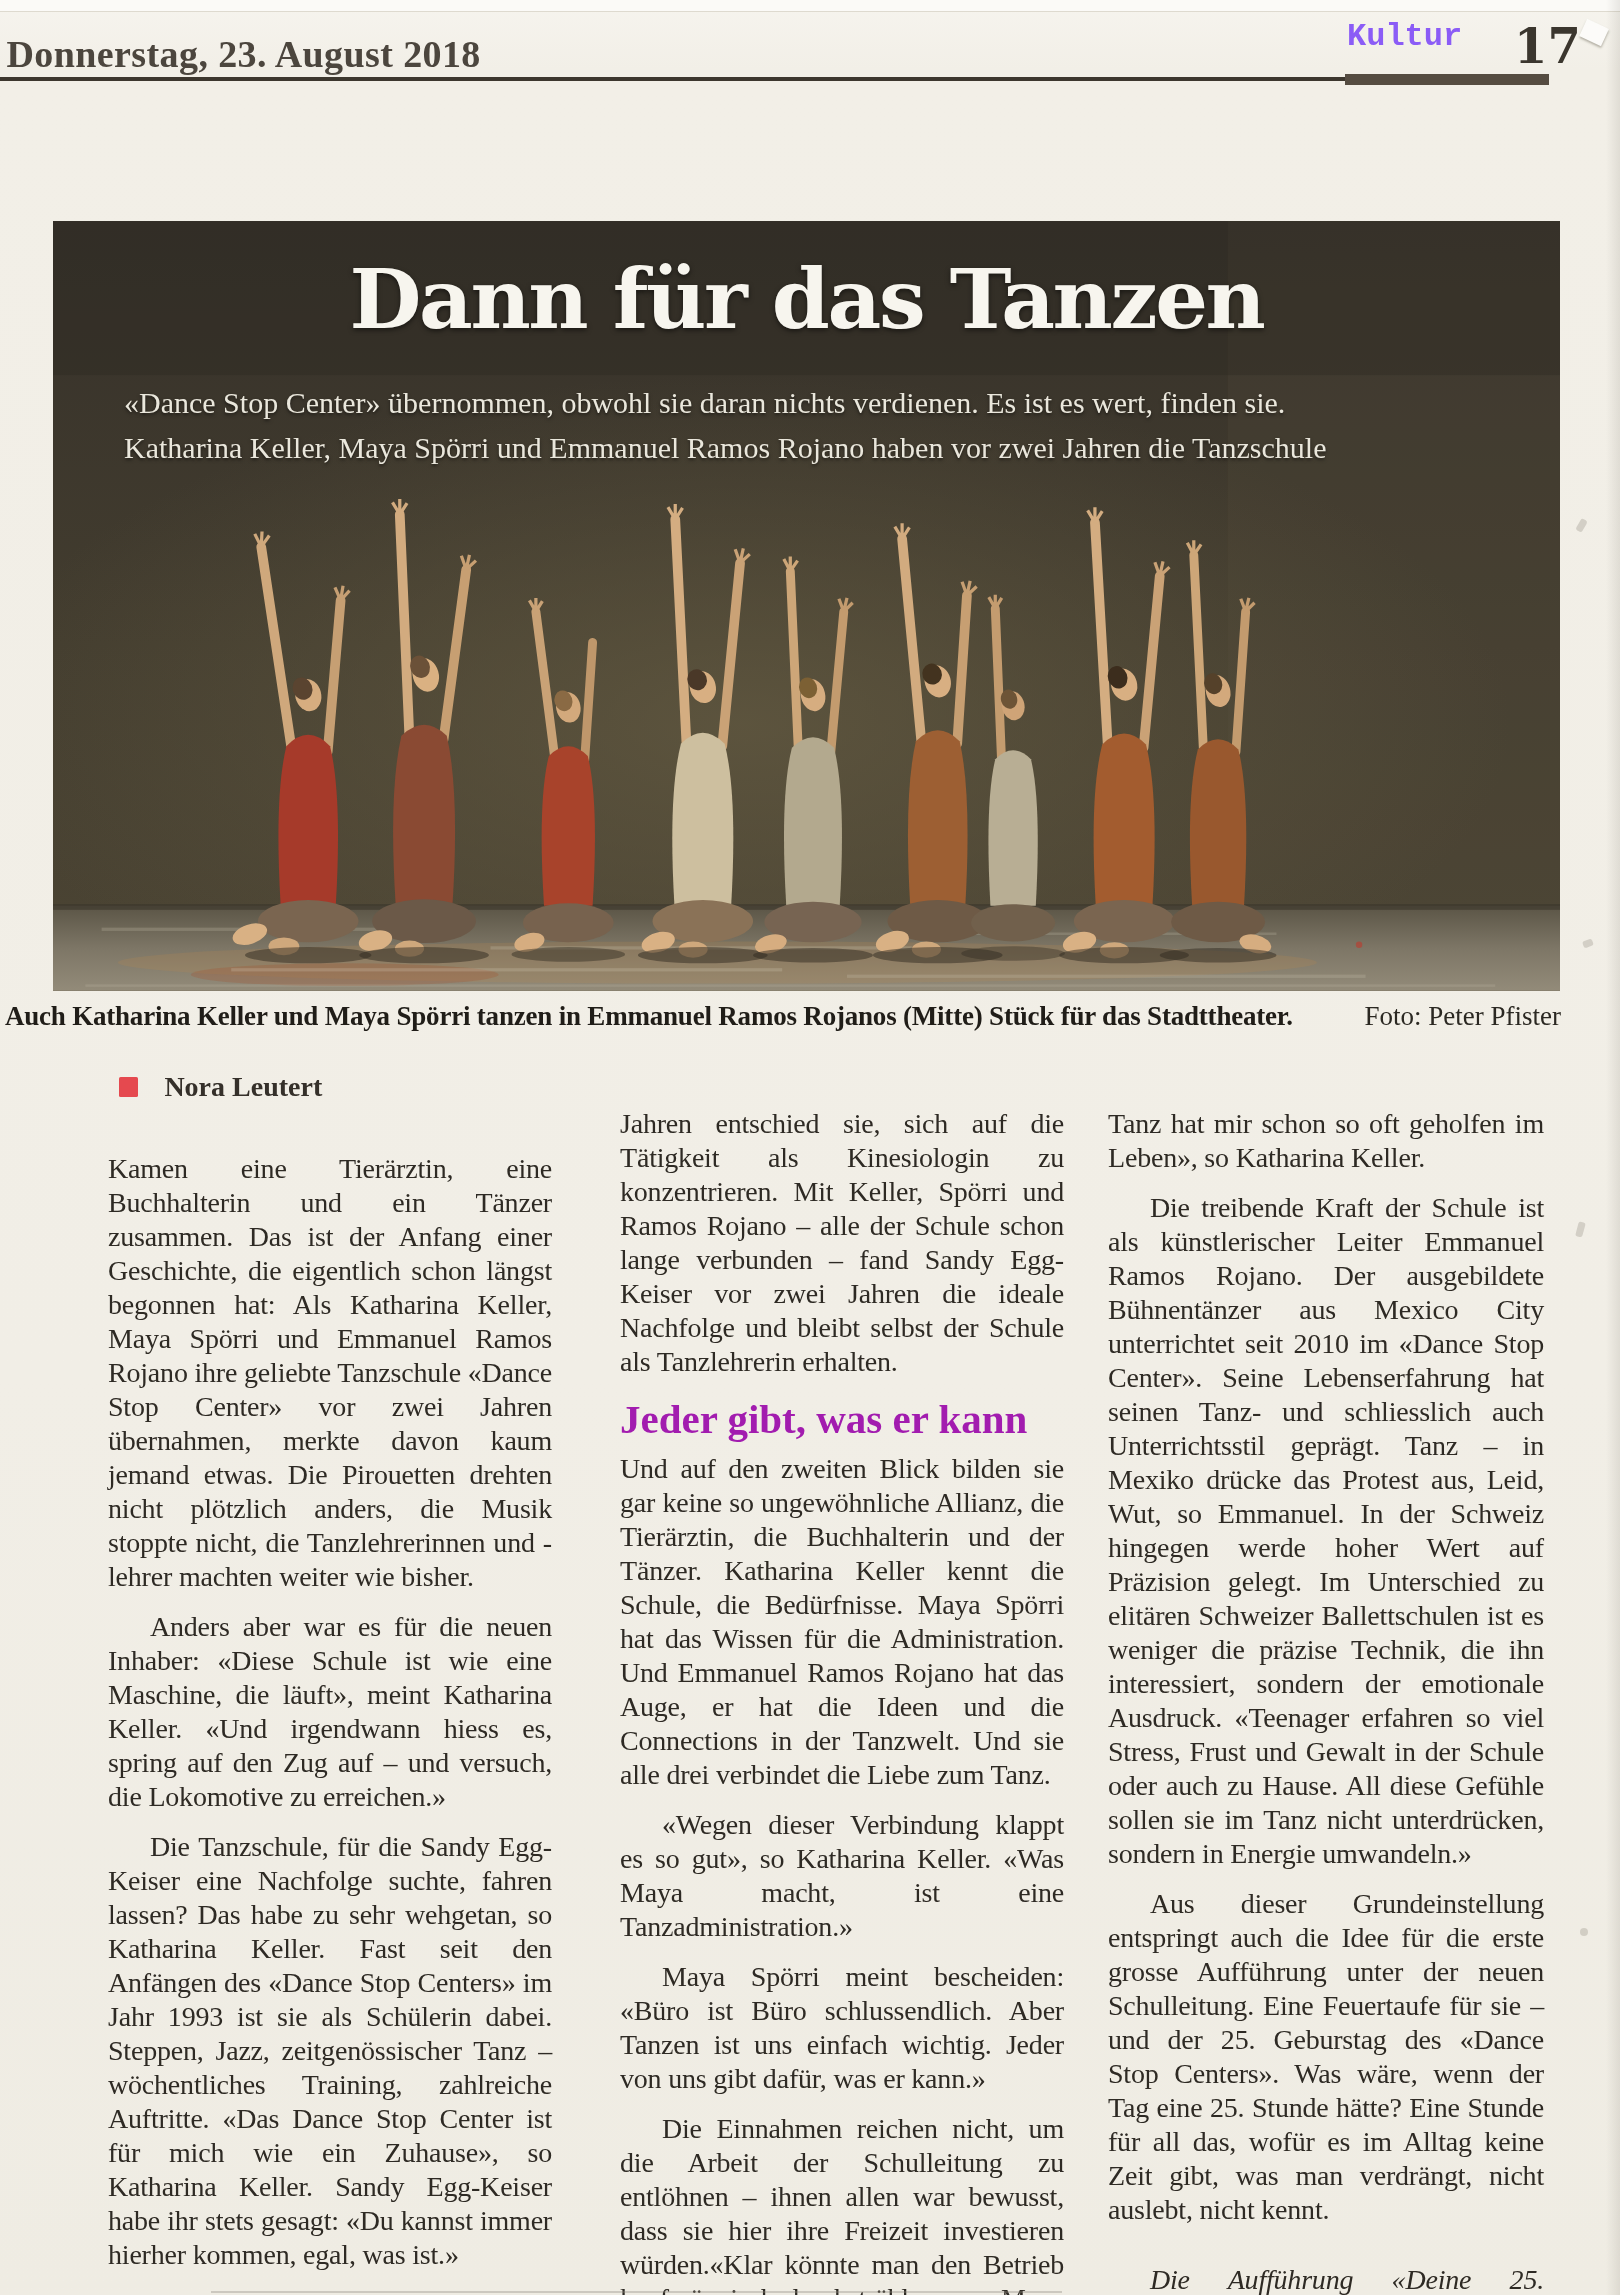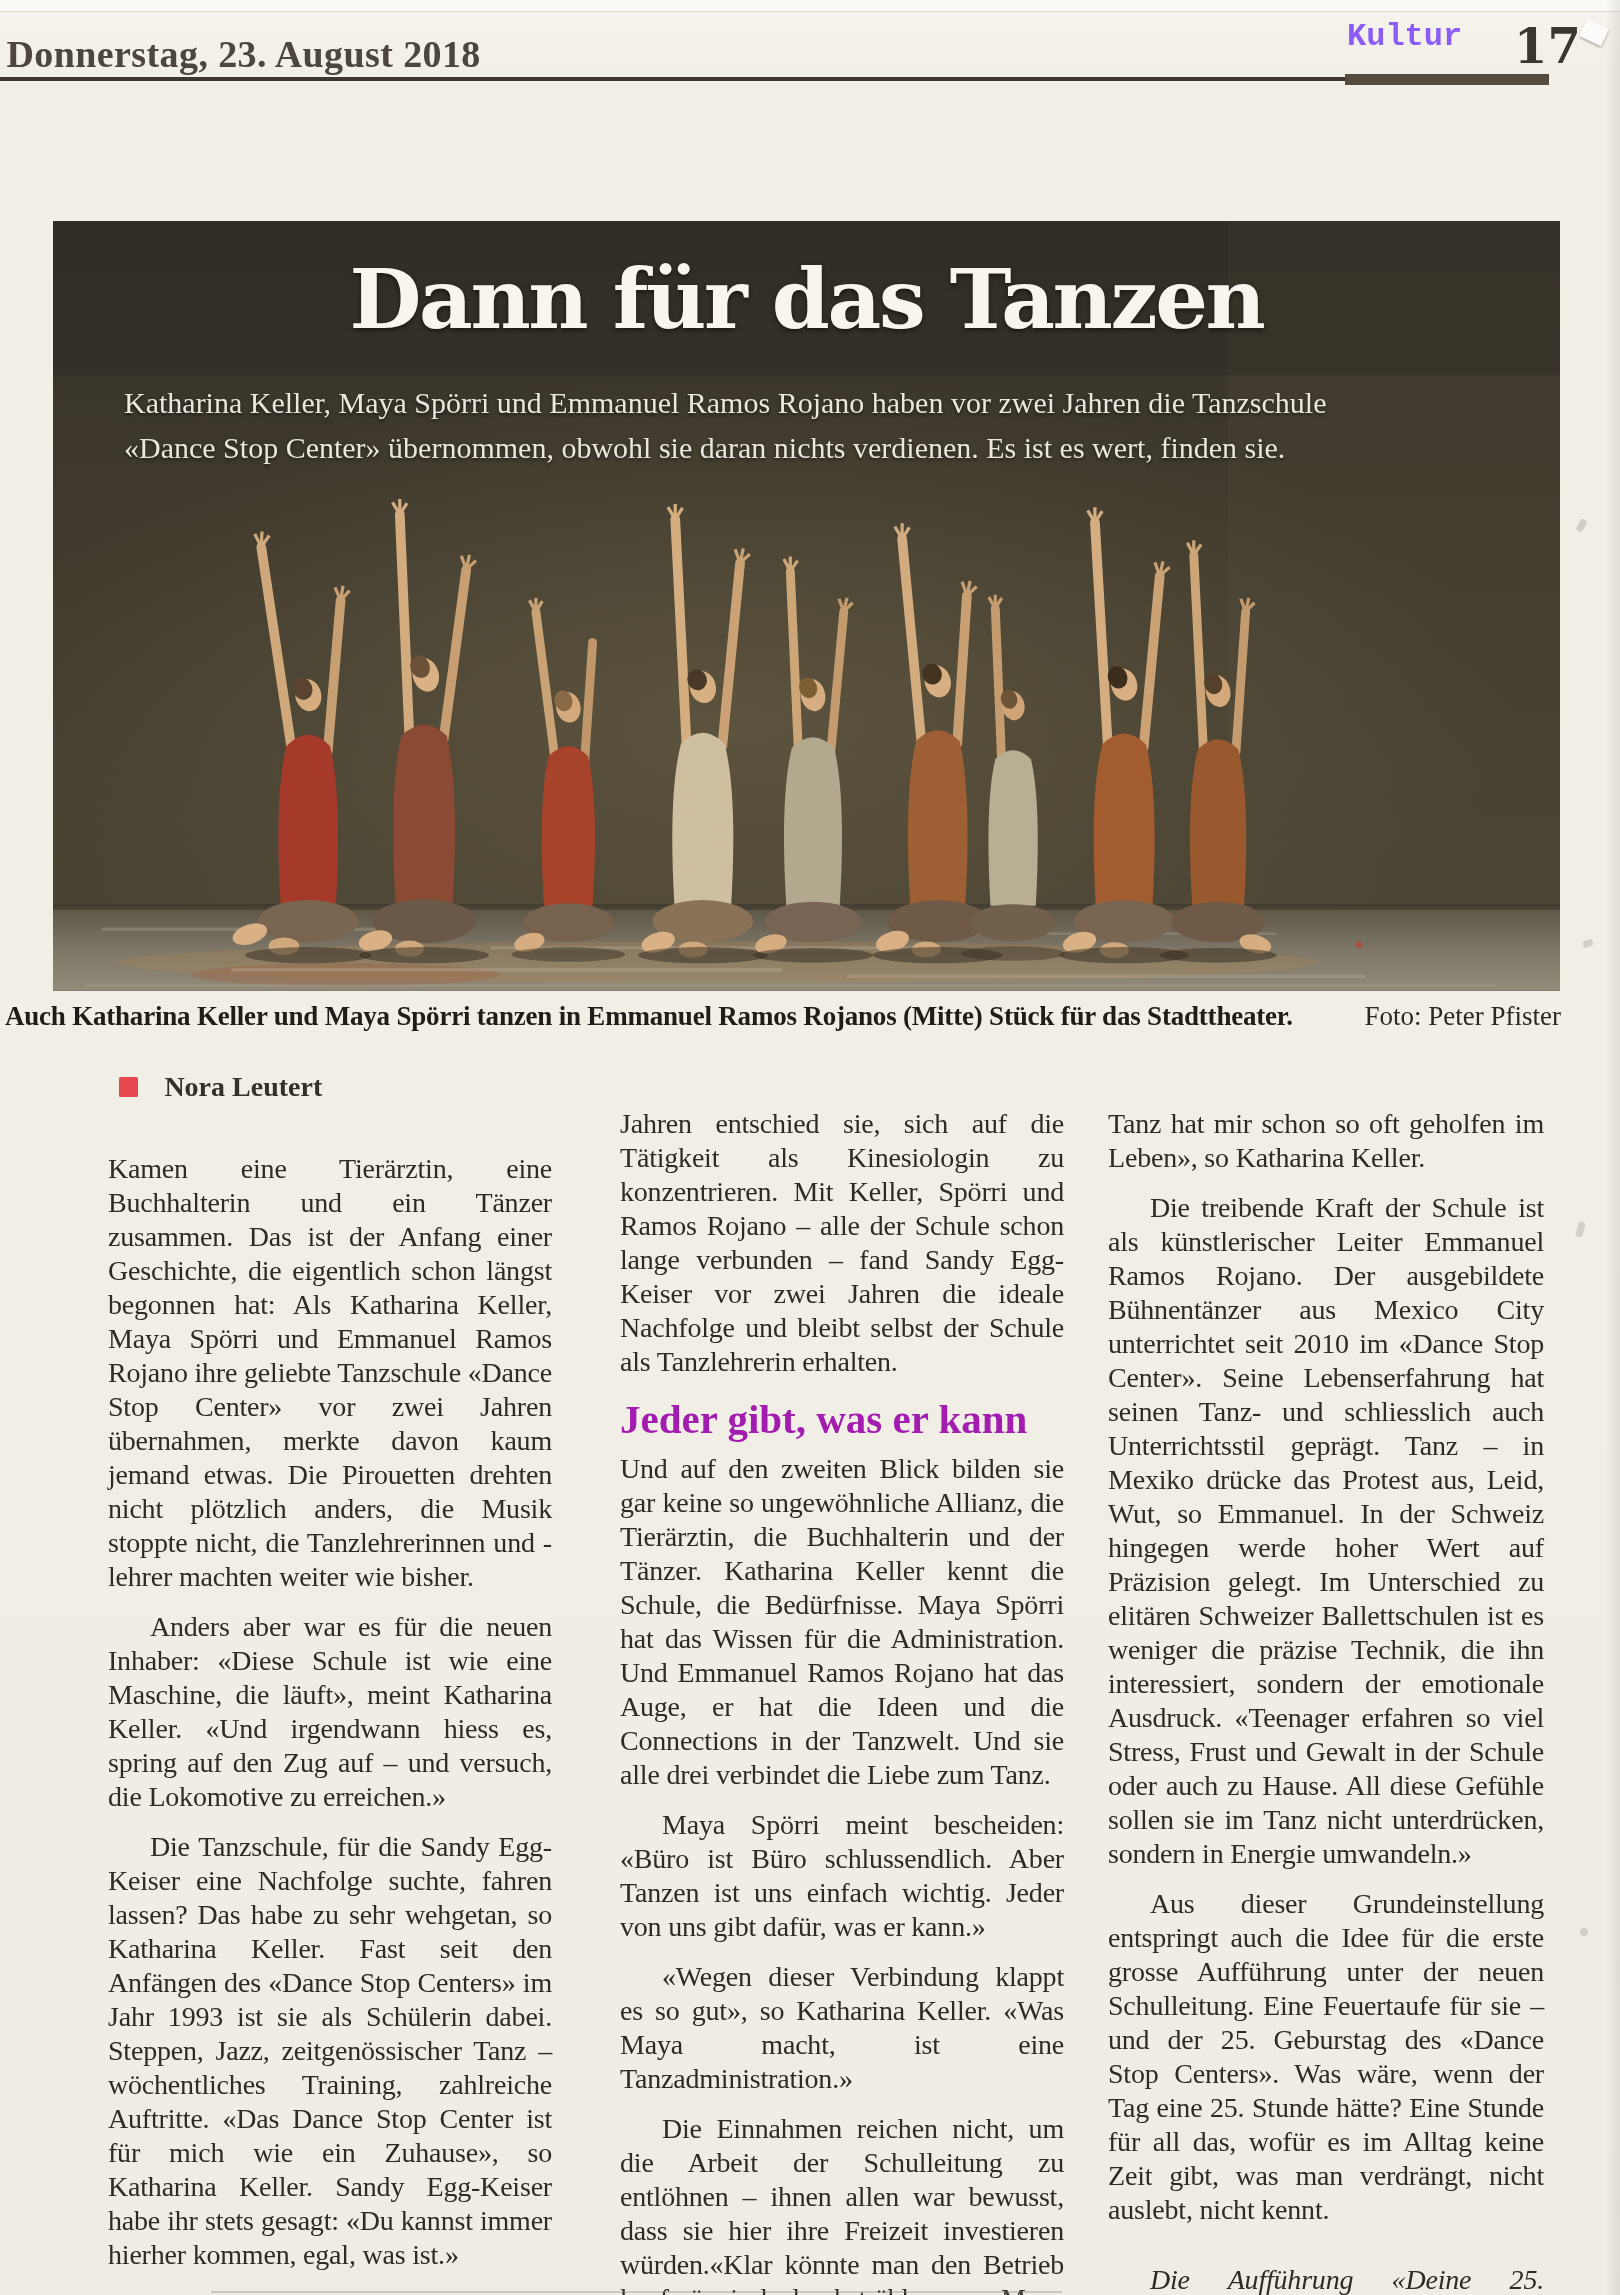--- a/index.html
+++ b/index.html
@@ -208,22 +208,22 @@
       <ellipse cx="-6" cy="571" rx="11" ry="13" fill="#55412a" transform="rotate(-18 -6 571)"></ellipse>
       <path d="M-32 845 Q -40 712 -25 652 Q 0 627 25 652 Q 40 712 32 845 Z" fill="#99582e"></path>
       <ellipse cx="0" cy="865" rx="58" ry="25" fill="#6e5a46"></ellipse>
       <ellipse cx="46" cy="892" rx="20" ry="11" fill="#d6ad80" transform="rotate(14 46 892)"></ellipse>
       <ellipse cx="0" cy="906" rx="72" ry="9" fill="#2f2a20" opacity="0.5"></ellipse>
     </g>
     <rect x="0" y="0" width="1860" height="190" fill="#2c281f" opacity="0.35"></rect>
   </svg>
   <div class="headline">Dann für das Tanzen</div>
   <div class="subtitle">
+    <div>«Dance Stop Center» übernommen, obwohl sie daran nichts verdienen. Es ist es wert, finden sie.</div>
     <div>Katharina Keller, Maya Spörri und Emmanuel Ramos Rojano haben vor zwei Jahren die Tanzschule</div>
-    <div>«Dance Stop Center» übernommen, obwohl sie daran nichts verdienen. Es ist es wert, finden sie.</div>
   </div>
 </div>
 
 <div class="caption-row">
   <span class="caption">Auch Katharina Keller und Maya Spörri tanzen in Emmanuel Ramos Rojanos (Mitte) Stück für das Stadttheater.</span>
   <span class="credit">Foto: Peter Pfister</span>
 </div>
 
 <div class="byline">
   <span class="byline-square"></span>
@@ -234,22 +234,22 @@
   <p class="no-indent">Kamen eine Tierärztin, eine Buchhalterin und ein Tänzer zusammen. Das ist der Anfang einer Geschichte, die eigentlich schon längst begonnen hat: Als Katharina Keller, Maya Spörri und Emmanuel Ramos Rojano ihre geliebte Tanzschule «Dance Stop Center» vor zwei Jahren übernahmen, merkte davon kaum jemand etwas. Die Pirouetten drehten nicht plötzlich anders, die Musik stoppte nicht, die Tanzlehrerinnen und -lehrer machten weiter wie bisher.</p>
   <p>Anders aber war es für die neuen Inhaber: «Diese Schule ist wie eine Maschine, die läuft», meint Katharina Keller. «Und irgendwann hiess es, spring auf den Zug auf – und versuch, die Lokomotive zu erreichen.»</p>
   <p>Die Tanzschule, für die Sandy Egg-Keiser eine Nachfolge suchte, fahren lassen? Das habe zu sehr wehgetan, so Katharina Keller. Fast seit den Anfängen des «Dance Stop Centers» im Jahr 1993 ist sie als Schülerin dabei. Steppen, Jazz, zeitgenössischer Tanz – wöchentliches Training, zahlreiche Auftritte. «Das Dance Stop Center ist für mich wie ein Zuhause», so Katharina Keller. Sandy Egg-Keiser habe ihr stets gesagt: «Du kannst immer hierher kommen, egal, was ist.»</p>
   <p>1993 hatte Sandy Egg-Keiser die Schule zusammen mit Pascalle Stahel ins Leben gerufen und seither geführt. Nach über 20</p>
 </div>
 
 <div class="col col-2">
   <p class="no-indent">Jahren entschied sie, sich auf die Tätigkeit als Kinesiologin zu konzentrieren. Mit Keller, Spörri und Ramos Rojano – alle der Schule schon lange verbunden – fand Sandy Egg-Keiser vor zwei Jahren die ideale Nachfolge und bleibt selbst der Schule als Tanzlehrerin erhalten.</p>
   <div class="subheading">Jeder gibt, was er kann</div>
   <p class="no-indent">Und auf den zweiten Blick bilden sie gar keine so ungewöhnliche Allianz, die Tierärztin, die Buchhalterin und der Tänzer. Katharina Keller kennt die Schule, die Bedürfnisse. Maya Spörri hat das Wissen für die Administration. Und Emmanuel Ramos Rojano hat das Auge, er hat die Ideen und die Connections in der Tanzwelt. Und sie alle drei verbindet die Liebe zum Tanz.</p>
+  <p>«Wegen dieser Verbindung klappt es so gut», so Katharina Keller. «Was Maya macht, ist eine Tanzadministration.»</p>
   <p>Maya Spörri meint bescheiden: «Büro ist Büro schlussendlich. Aber Tanzen ist uns einfach wichtig. Jeder von uns gibt dafür, was er kann.»</p>
-  <p>«Wegen dieser Verbindung klappt es so gut», so Katharina Keller. «Was Maya macht, ist eine Tanzadministration.»</p>
   <p>Die Einnahmen reichen nicht, um die Arbeit der Schulleitung zu entlöhnen – ihnen allen war bewusst, dass sie hier ihre Freizeit investieren würden.«Klar könnte man den Betrieb kaufmännisch durchstrählen», so Maya Spörri. «Dann müsste man aber kleine Klassen streichen oder zusammenlegen. Das möchten wir nicht.»</p>
   <p>Dieser Konsens bestehe zwischen dem Trio. «Darin steckt viel Herzblut. Und</p>
 </div>
 
 <div class="col col-3">
   <p class="no-indent">Tanz hat mir schon so oft geholfen im Leben», so Katharina Keller.</p>
   <p>Die treibende Kraft der Schule ist als künstlerischer Leiter Emmanuel Ramos Rojano. Der ausgebildete Bühnentänzer aus Mexico City unterrichtet seit 2010 im «Dance Stop Center». Seine Lebenserfahrung hat seinen Tanz- und schliesslich auch Unterrichtsstil geprägt. Tanz – in Mexiko drücke das Protest aus, Leid, Wut, so Emmanuel. In der Schweiz hingegen werde hoher Wert auf Präzision gelegt. Im Unterschied zu elitären Schweizer Ballettschulen ist es weniger die präzise Technik, die ihn interessiert, sondern der emotionale Ausdruck. «Teenager erfahren so viel Stress, Frust und Gewalt in der Schule oder auch zu Hause. All diese Gefühle sollen sie im Tanz nicht unterdrücken, sondern in Energie umwandeln.»</p>
   <p>Aus dieser Grundeinstellung entspringt auch die Idee für die erste grosse Aufführung unter der neuen Schulleitung. Eine Feuertaufe für sie – und der 25. Geburstag des «Dance Stop Centers». Was wäre, wenn der Tag eine 25. Stunde hätte? Eine Stunde für all das, wofür es im Alltag keine Zeit gibt, was man verdrängt, nicht auslebt, nicht kennt.</p>
   <p class="note">Die Aufführung «Deine 25. Stunde» des «Dance Stop Centers» findet am Freitag, 24. August, 19.30 Uhr, sowie am Samstag und Sonntag, 17.30 Uhr, im Stadttheater Schaffhausen statt.</p>
 </div>

